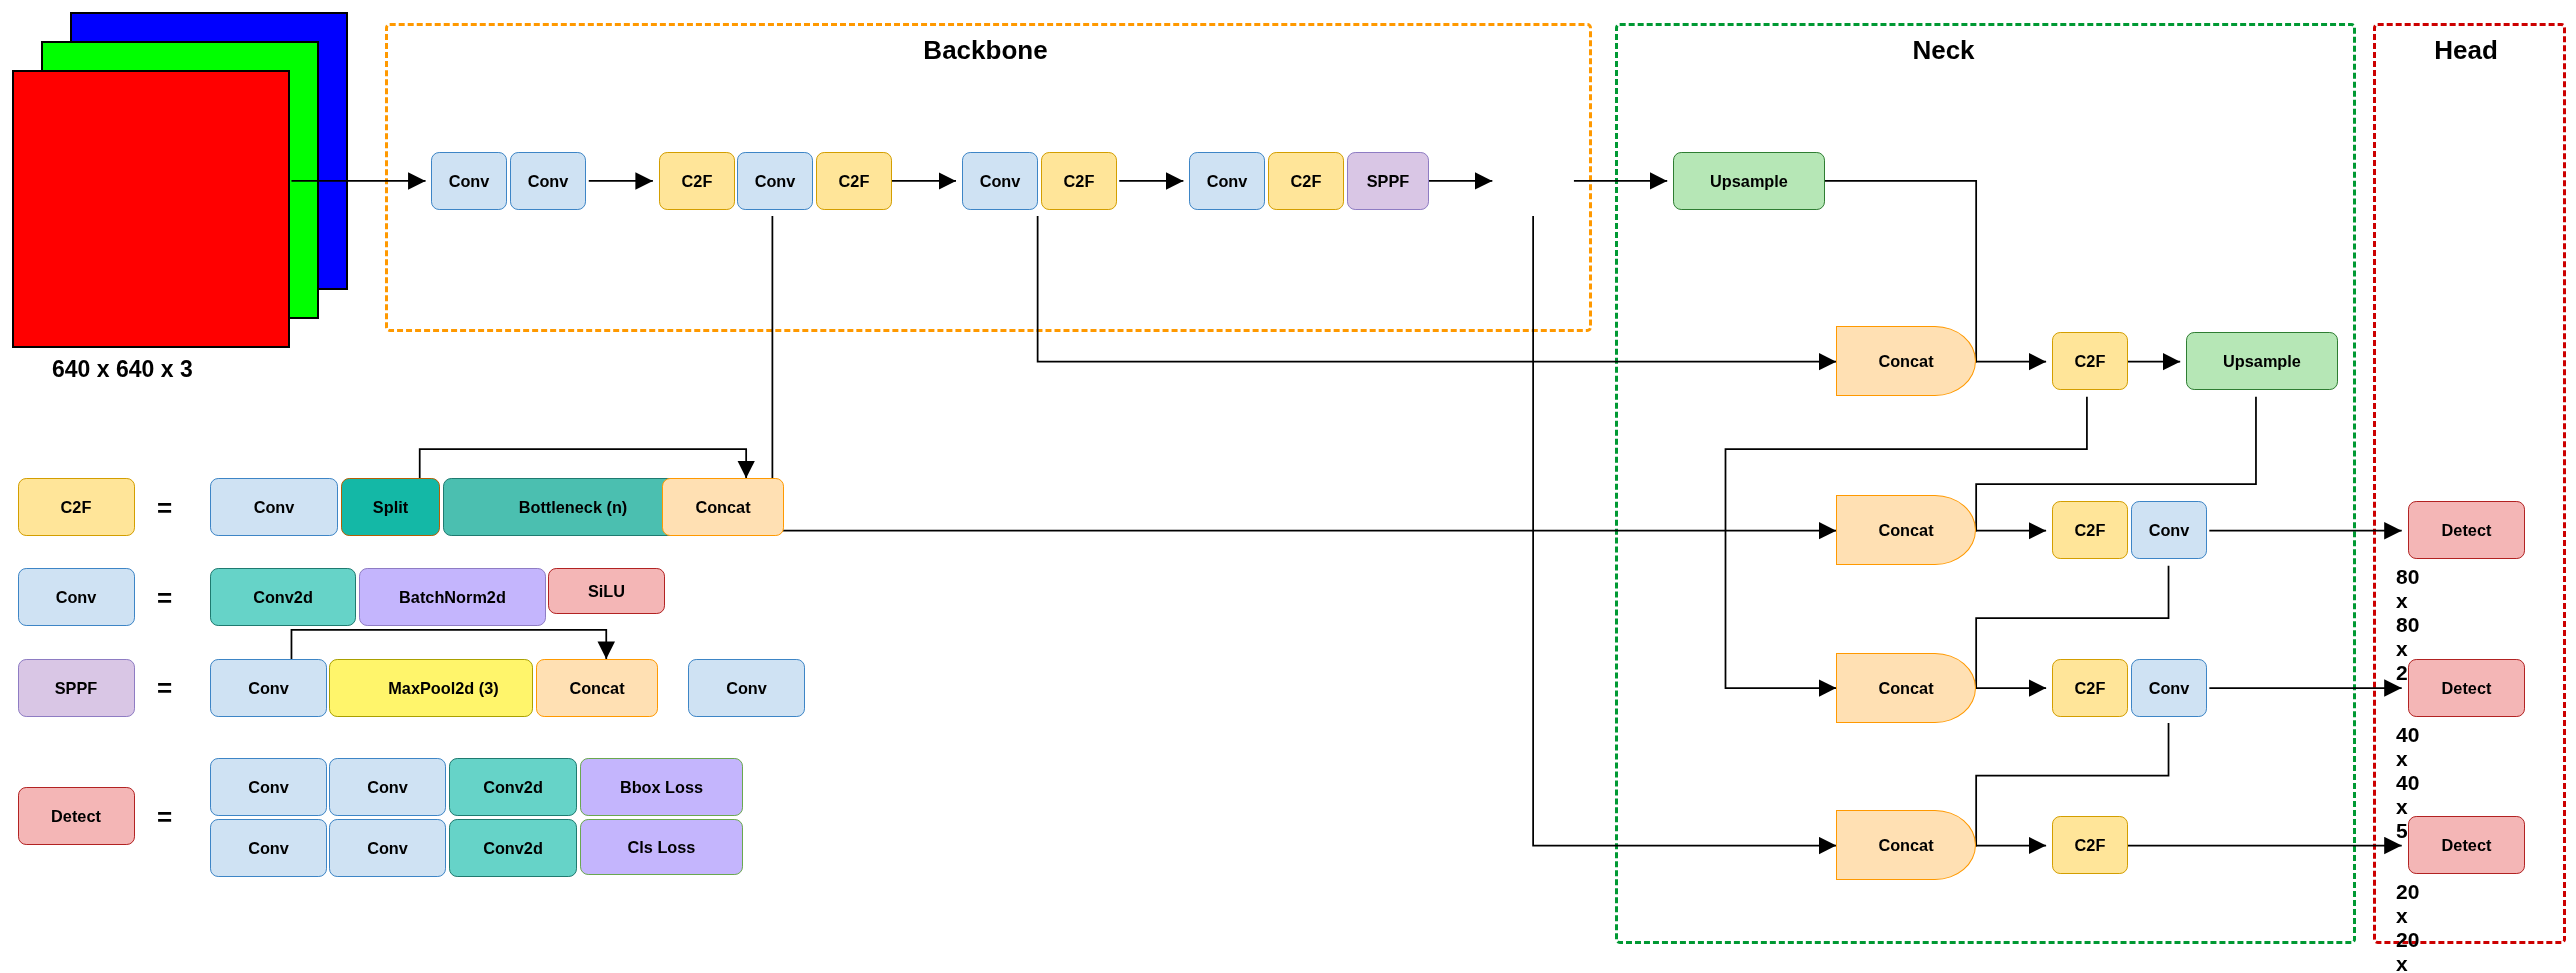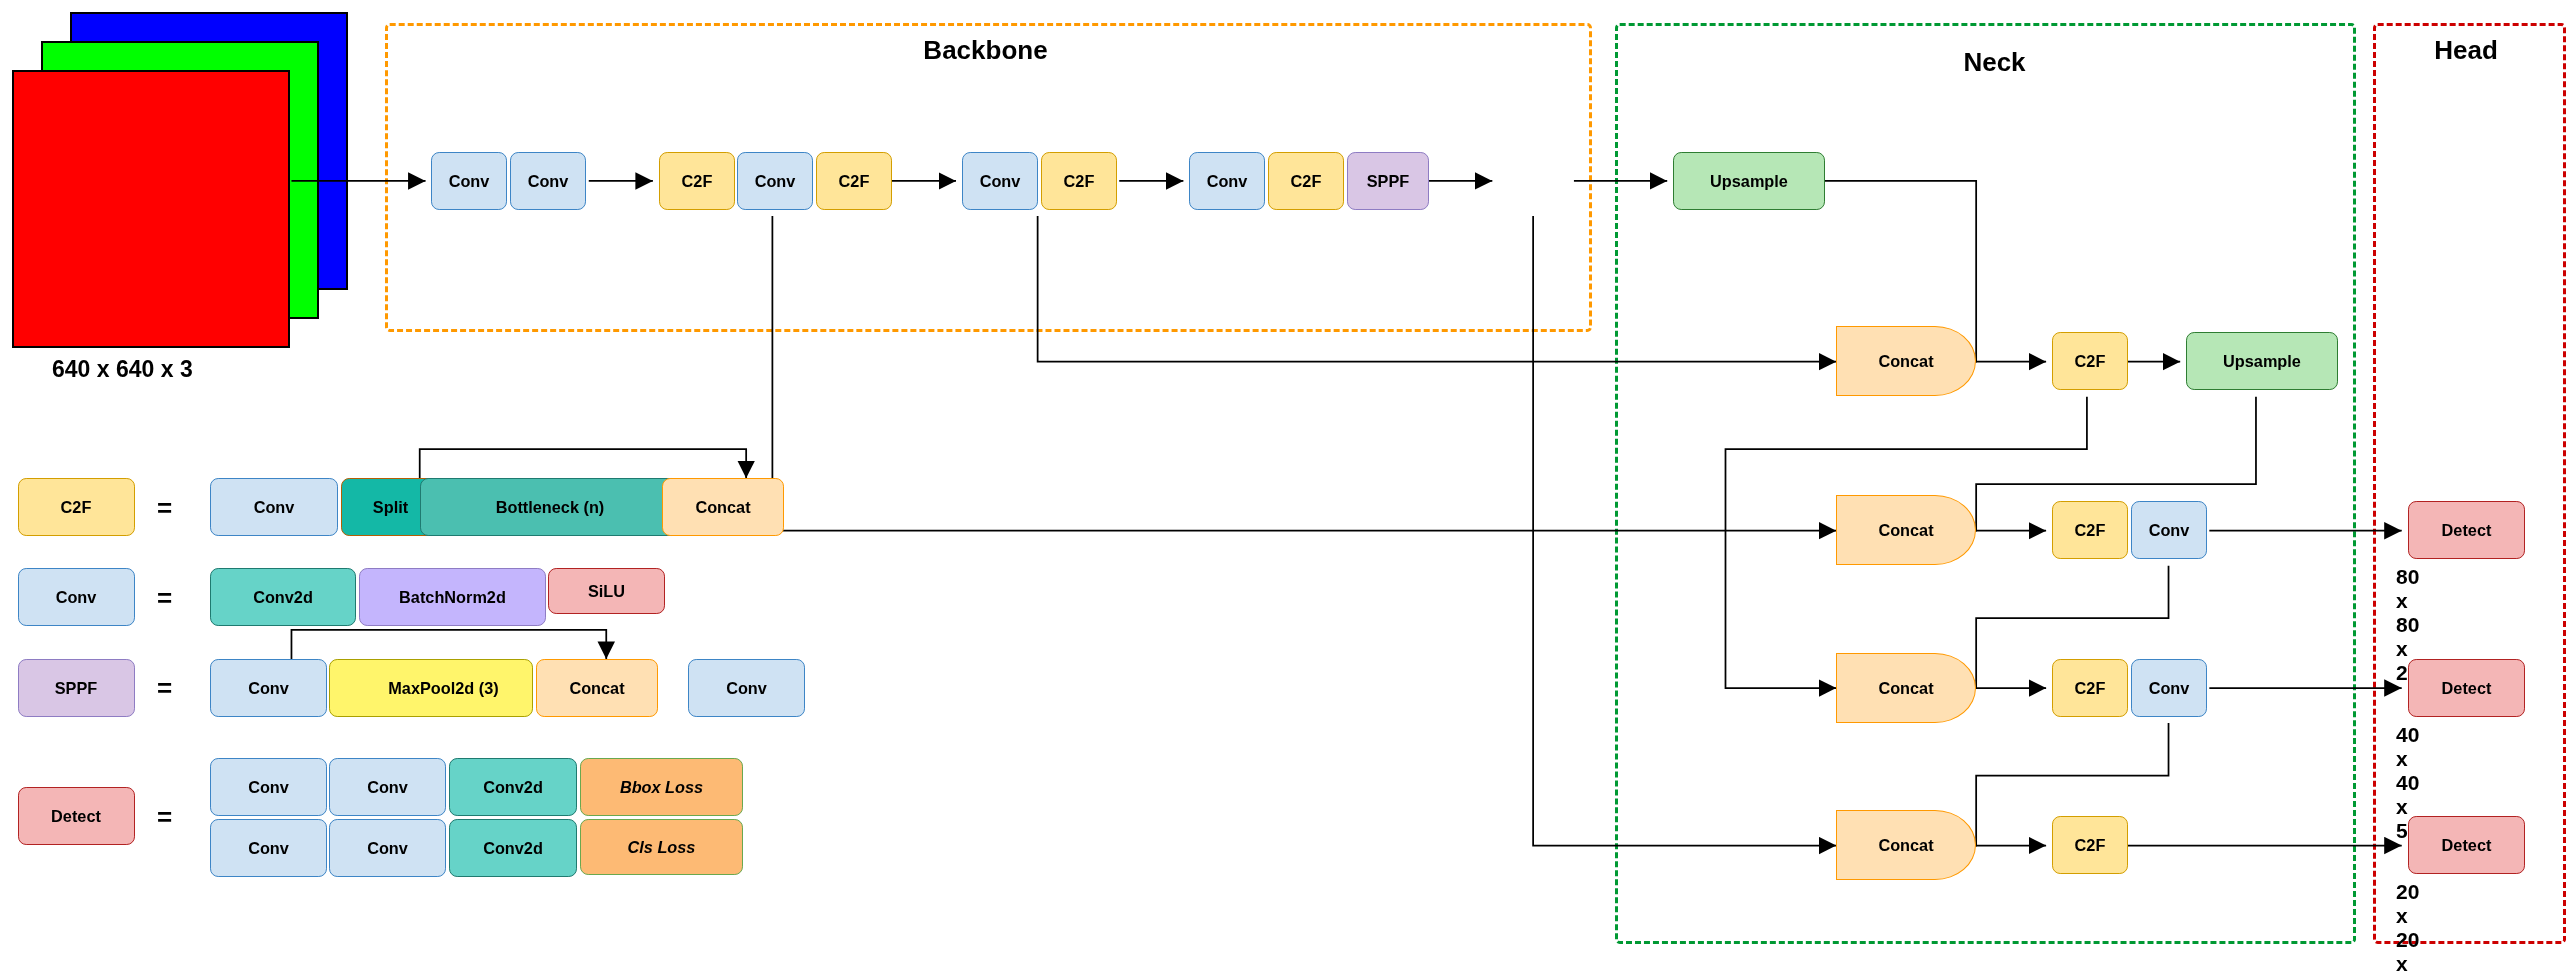--- a/index.html
+++ b/index.html
@@ -51,21 +51,21 @@
   .c-sppf      { background: #d9c6e5; border-color: #8e7cc3; }
   .c-upsample  { background: #b6e7b6; border-color: #2e7d32; }
   .c-concat    { background: #ffe0b3; border-color: #ff9900; }
   .c-detect    { background: #f4b6b6; border-color: #b22222; }
   .c-split     { background: #14b8a6; border-color: #b45f04; }
   .c-bottleneck{ background: #4bbfb0; border-color: #1f7a70; color:#000;}
   .c-conv2d    { background: #66d3c8; border-color: #1f7a70; }
   .c-bn        { background: #c4b5fd; border-color: #8e7cc3; }
   .c-silu      { background: #f4b6b6; border-color: #b22222; }
   .c-maxpool   { background: #fff56b; border-color: #aaa000; }
-  .c-loss      { background: #fdba74; border-color: #6aa84f; font-style: italic; }
+  .c-loss      { background: #c4b5fd; border-color: #6aa84f; }
 
   .label {
     position: absolute;
     font-weight: bold;
     font-size: 23px;
     color: #000;
   }
   .eq {
     position: absolute;
     font-weight: bold;
@@ -104,21 +104,21 @@
 
   <div class="input-img" style="left:70px; top:11.7px; background:#0000ff;"></div>
   <div class="input-img" style="left:41px;  top:41px; background:#00ff00;"></div>
   <div class="input-img" style="left:11.7px;  top:70px; background:#ff0000;"></div>
   <div class="label" style="left:52px; top:356px;">640 x 640 x 3</div>
 
   <div class="panel panel-backbone" style="left:385px; top:23px; width:1201px; height:303px;"></div>
   <div class="panel-title" style="left:898px; top:35px; width:175px;">Backbone</div>
 
   <div class="panel panel-neck" style="left:1615px; top:23px; width:735px; height:915px;"></div>
-  <div class="panel-title" style="left:1936px; top:35px; width:117px;margin-top:12px;">Neck</div>
+  <div class="panel-title" style="left:1885px; top:35px; width:117px;">Neck</div>
 
   <div class="panel panel-head" style="left:2373px; top:23px; width:187px; height:915px;"></div>
   <div class="panel-title" style="left:2431px; top:35px; width:70px;">Head</div>
 
   <svg width="2576" height="974" style="position:absolute; left:0; top:0; z-index:0;" viewBox="0 0 4419 1670">
     <defs>
       <marker id="arrow" markerWidth="12" markerHeight="12" refX="10" refY="5" orient="auto" markerUnits="strokeWidth">
         <path d="M0,0 L10,5 L0,10 z" fill="#000"></path>
       </marker>
     </defs>
@@ -219,21 +219,21 @@
     <div class="block c-detect" style="left:2408px; top:816px; width:117px; height:58px;">Detect</div>
     <div class="label" style="left:2396px; top:880px; font-size:21px;">20 x 20 x 512</div>
   </div>
 
   <div style="position:absolute; z-index:2;">
 
     <div class="block c-c2f" style="left:17.5px; top:478px; width:117px; height:58px;">C2F</div>
     <div class="eq" style="left:157px; top:493px;">=</div>
     <div class="block c-conv" style="left:210px; top:478px; width:128px; height:58px;">Conv</div>
     <div class="block c-split" style="left:341px; top:478px; width:99px; height:58px;">Split</div>
-    <div class="block c-bottleneck" style="left:420px; top:478px; width:260px; height:58px;">Bottleneck (n)</div>
+    <div class="block c-bottleneck" style="left:443px; top:478px; width:260px; height:58px;">Bottleneck (n)</div>
     <div class="block c-concat" style="left:662px; top:478px; width:122px; height:58px;">Concat</div>
 
     <div class="block c-conv" style="left:17.5px; top:568px; width:117px; height:58px;">Conv</div>
     <div class="eq" style="left:157px; top:583px;">=</div>
     <div class="block c-conv2d" style="left:210px; top:568px; width:146px; height:58px;">Conv2d</div>
     <div class="block c-bn" style="left:359px; top:568px; width:187px; height:58px;">BatchNorm2d</div>
     <div class="block c-silu" style="left:548px; top:568px; width:117px; height:46px;">SiLU</div>
 
     <div class="block c-sppf" style="left:17.5px; top:659px; width:117px; height:58px;">SPPF</div>
     <div class="eq" style="left:157px; top:673px;">=</div>

